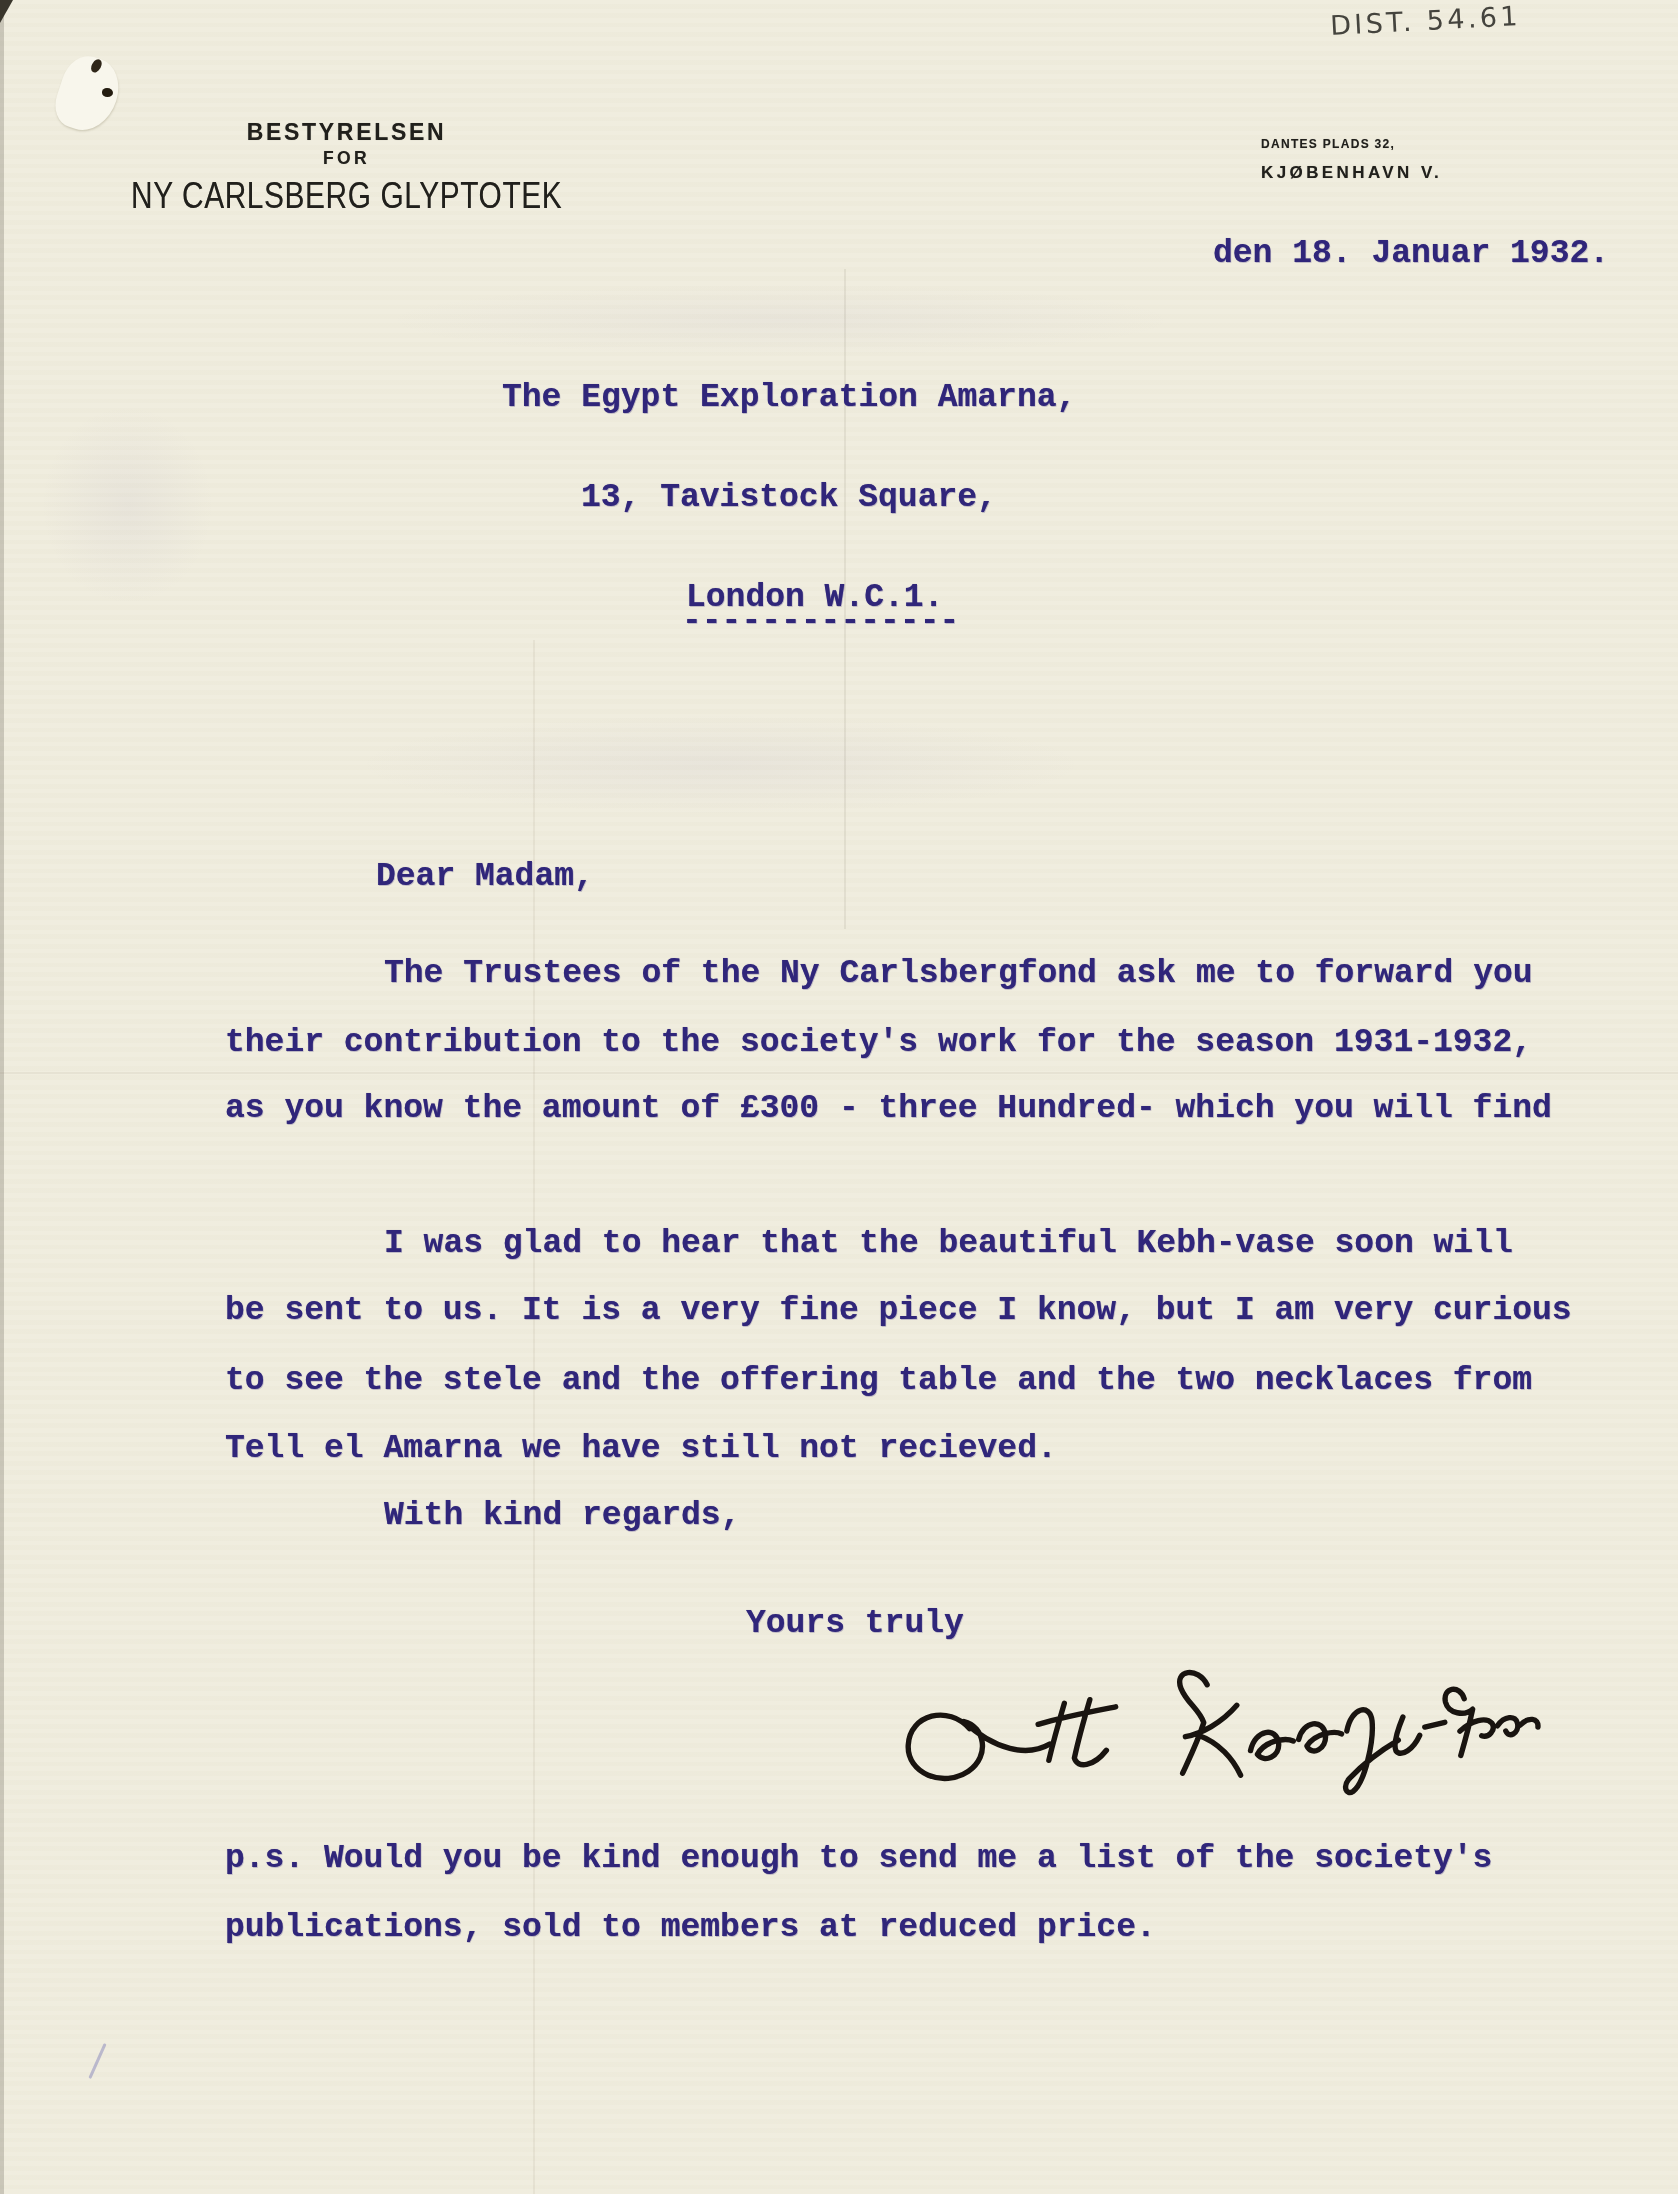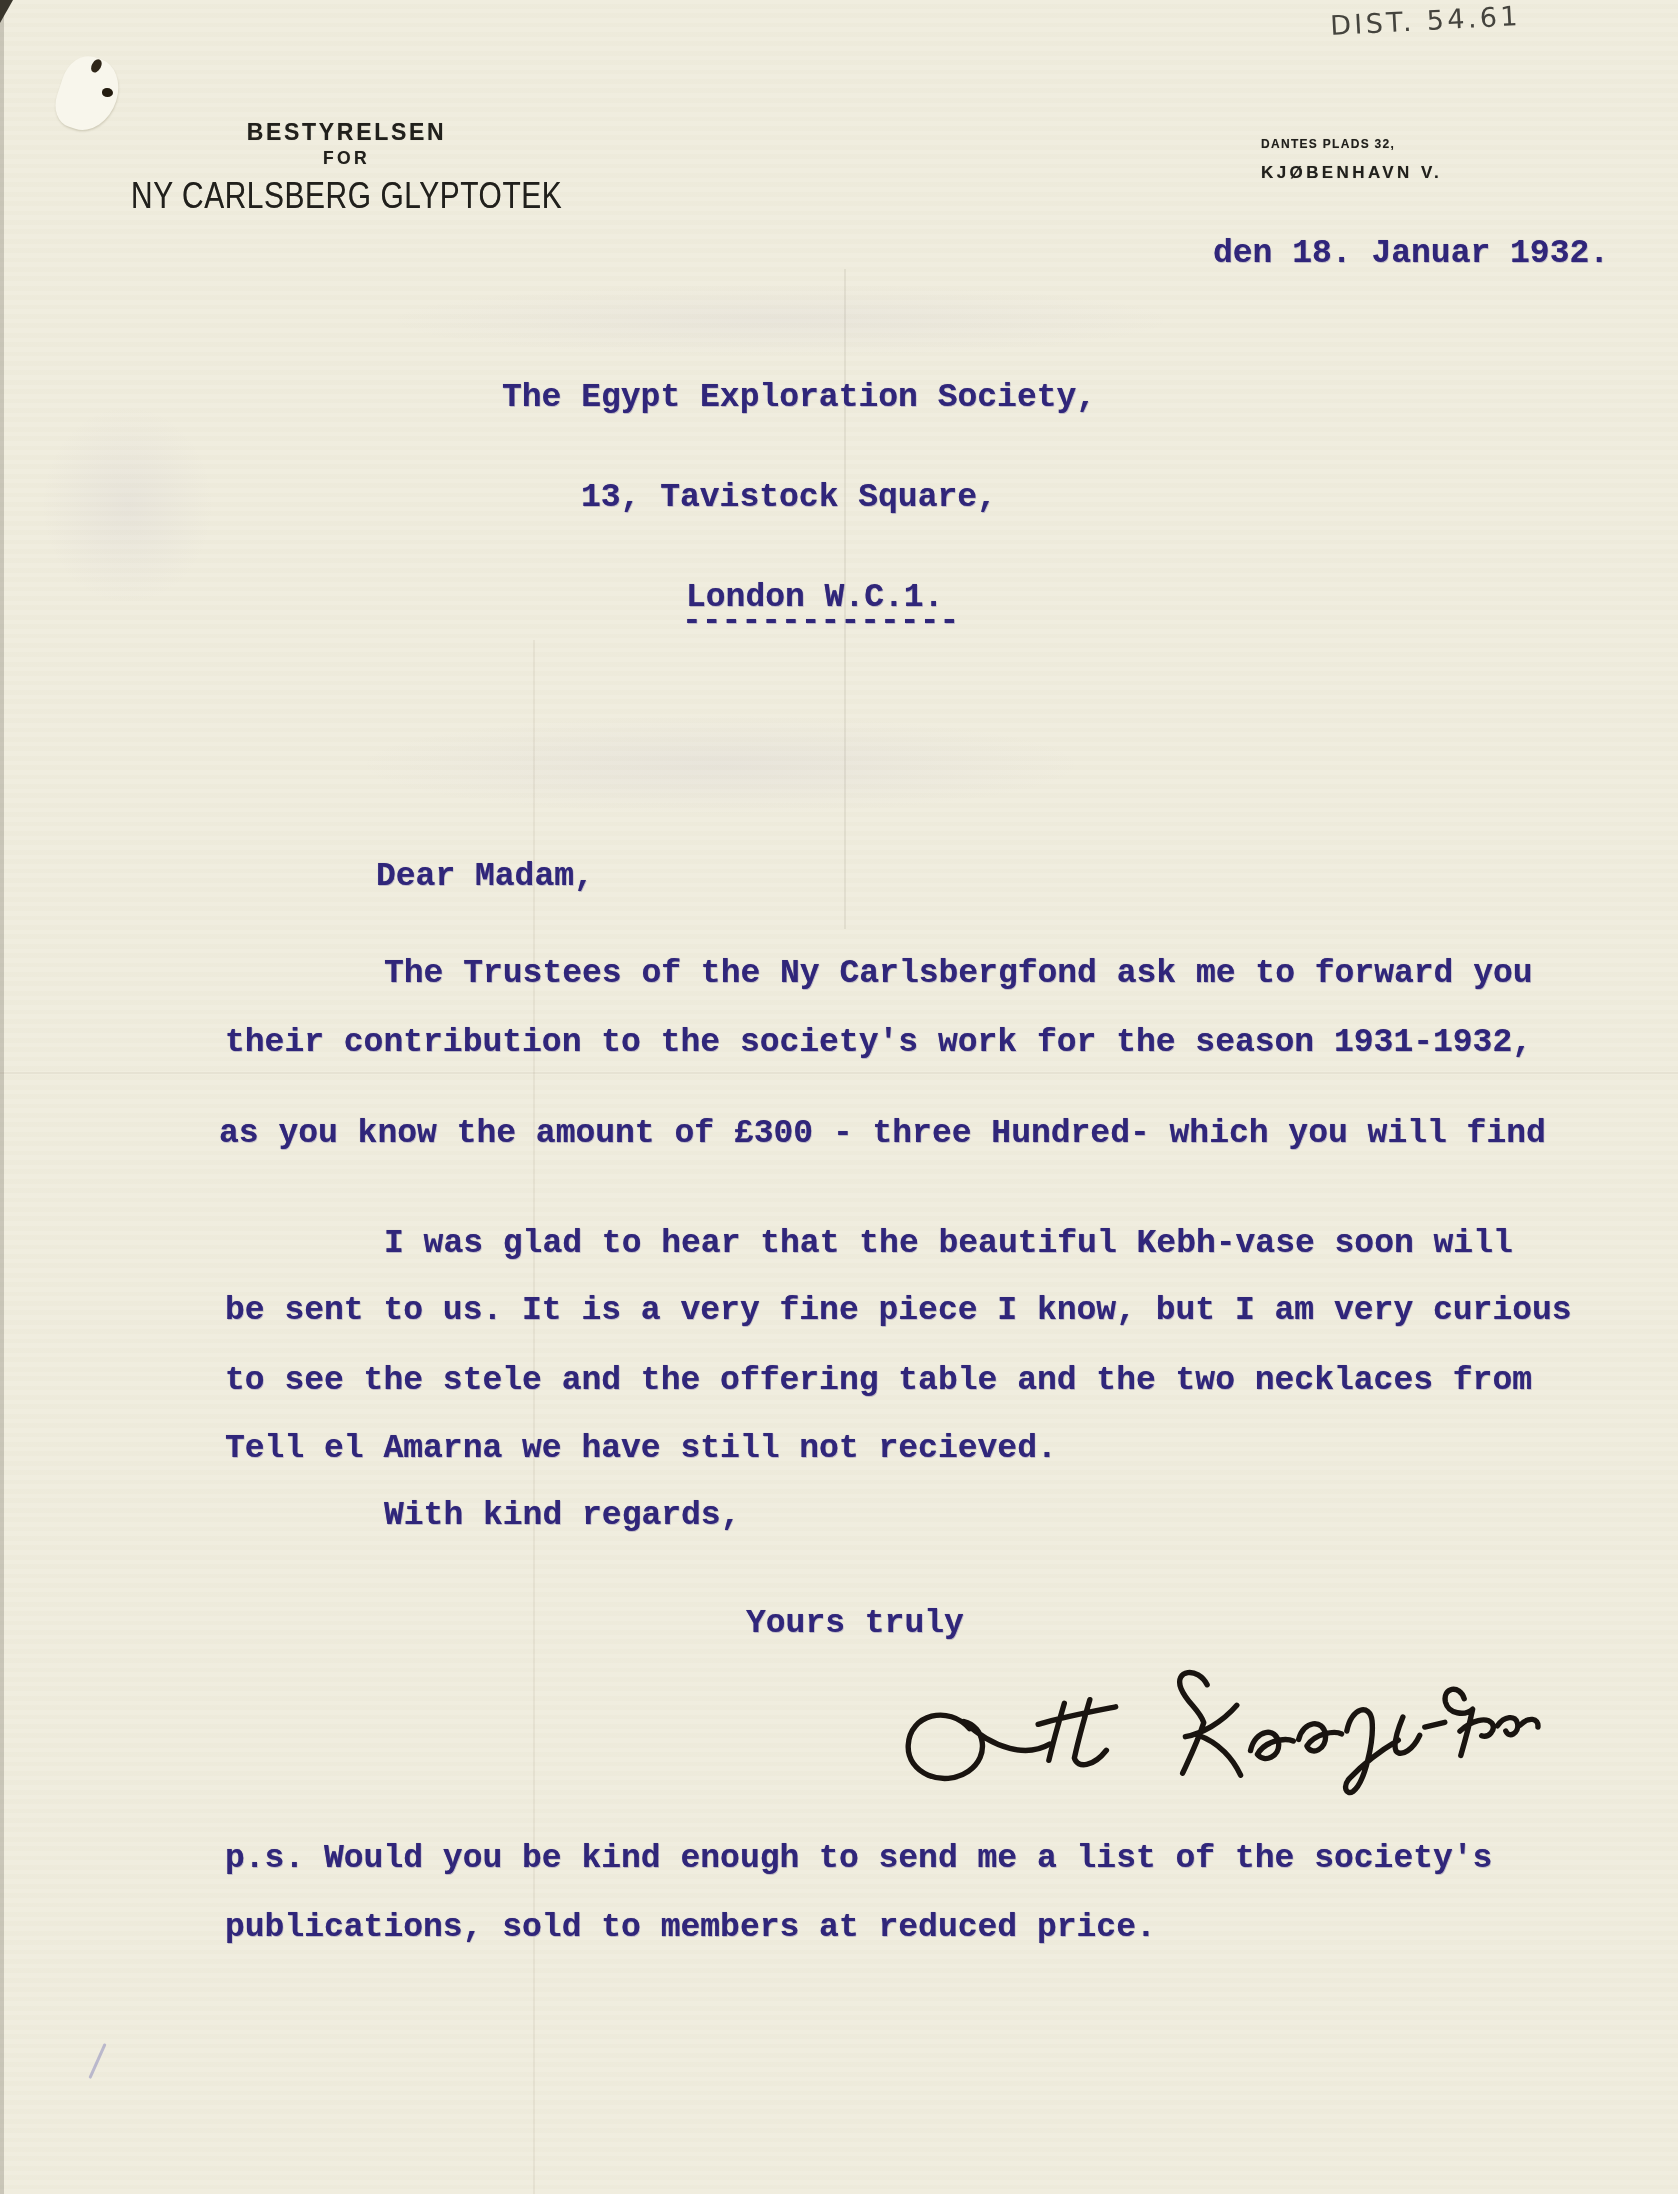--- a/index.html
+++ b/index.html
@@ -116,30 +116,30 @@
     <div class="lh-org3">NY CARLSBERG GLYPTOTEK</div>
   </div>
 
   <div class="lh-right">
     <div class="lh-addr1">DANTES PLADS 32,</div>
     <div class="lh-addr2">KJØBENHAVN V.</div>
   </div>
 
   <div class="tw" style="left:1201px; top:237px;margin-left:12px;">den 18. Januar 1932.</div>
 
-  <div class="tw" style="left:502px;  top:381px;">The Egypt Exploration Society,</div>
+  <div class="tw" style="left:502px;  top:381px;">The Egypt Exploration Amarna,</div>
   <div class="tw" style="left:581px;  top:481px;">13, Tavistock Square,</div>
   <div class="tw" style="left:686px; top:581px;text-align:right;">London W.C.1.</div>
   <div class="tw" style="left:682px; top:605px;">--------------</div>
 
   <div class="tw" style="left:376px; top:860px;">Dear Madam,</div>
 
   <div class="tw" style="left:384px; top:957px;">The Trustees of the Ny Carlsbergfond ask me to forward you</div>
   <div class="tw" style="left:225px; top:1026px;">their contribution to the society's work for the season 1931-1932,</div>
-  <div class="tw" style="left:219px; top:1092px;margin-top:25px;">as you know the amount of £300 - three Hundred- which you will find</div>
+  <div class="tw" style="left:225px; top:1092px;">as you know the amount of £300 - three Hundred- which you will find</div>
 
   <div class="tw" style="left:384px; top:1227px;">I was glad to hear that the beautiful Kebh-vase soon will</div>
   <div class="tw" style="left:225px; top:1294px;text-align:right;">be sent to us. It is a very fine piece I know, but I am very curious</div>
   <div class="tw" style="left:225px; top:1364px;">to see the stele and the offering table and the two necklaces from</div>
   <div class="tw" style="left:225px; top:1432px;">Tell el Amarna we have still not recieved.</div>
 
   <div class="tw" style="left:384px;  top:1499px;">With kind regards,</div>
   <div class="tw" style="left:746px; top:1607px;">Yours truly</div>
 
   <div class="signature" role="img" aria-label="Otto Koefoed-Petersen">

